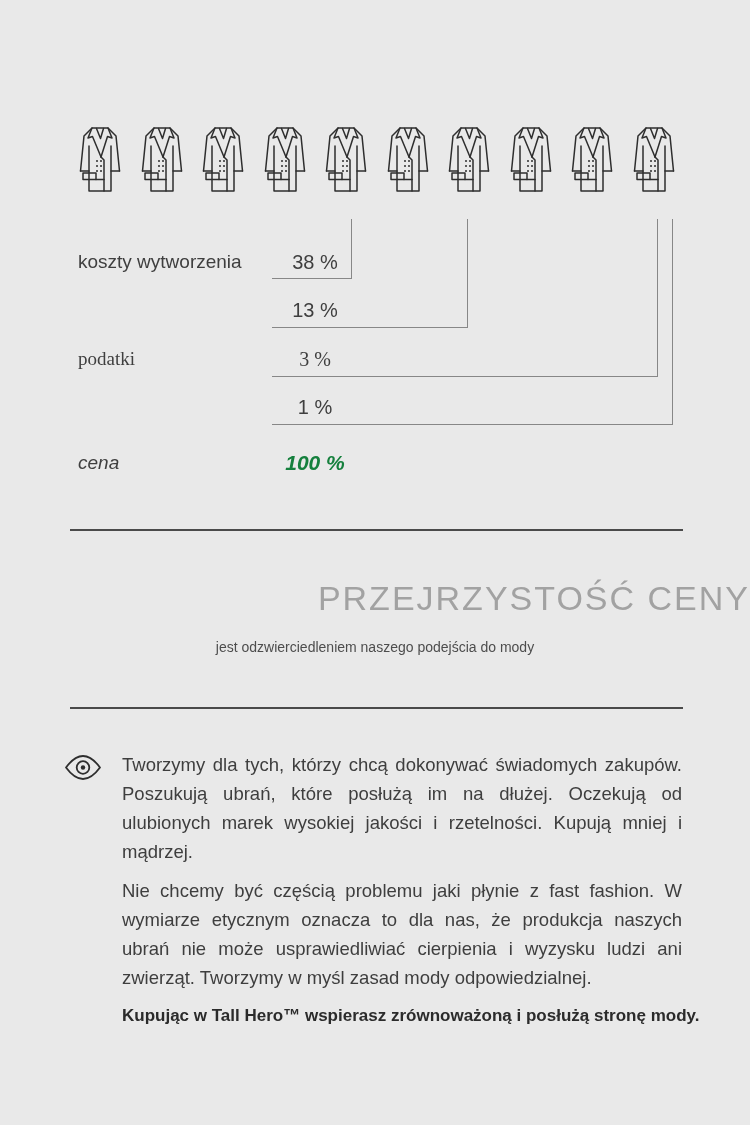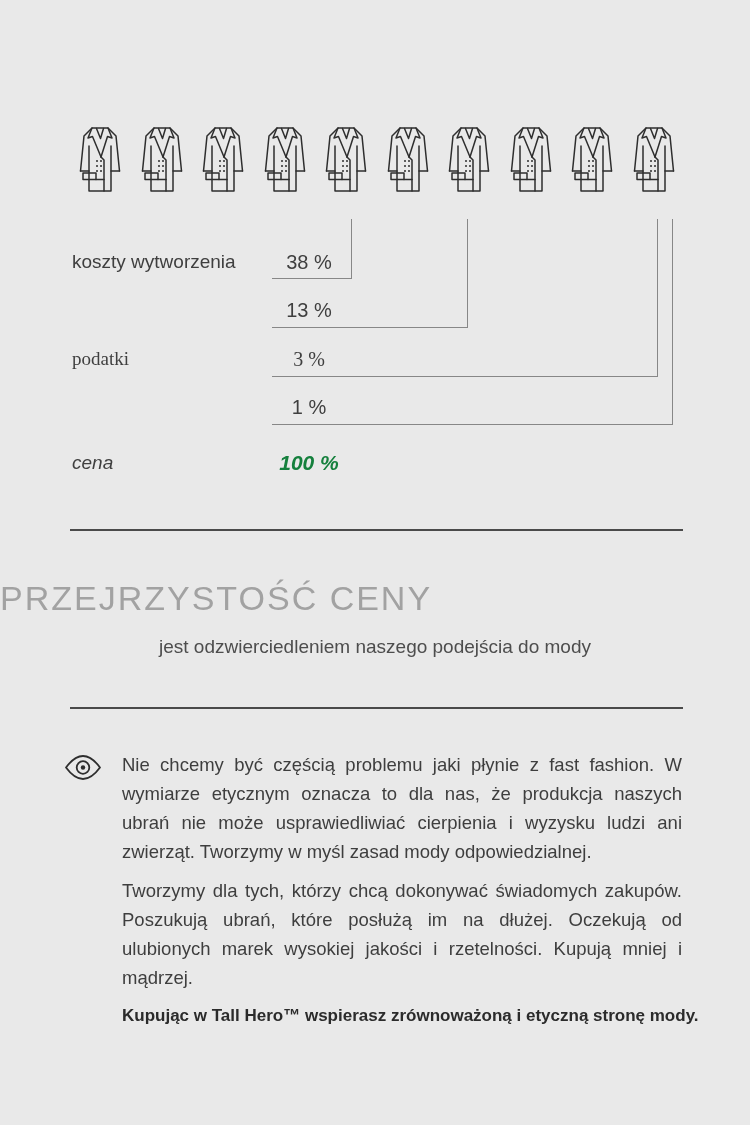--- a/index.html
+++ b/index.html
@@ -16,34 +16,34 @@
   .cline{position:absolute;background:#878787;}
   #v48{left:351px;top:219px;width:1px;height:59px;}
   #h48{left:272px;top:278px;width:80px;height:1px;}
   #v17{left:467px;top:219px;width:1px;height:108px;}
   #h17{left:272px;top:327px;width:196px;height:1px;}
   #v34{left:657px;top:219px;width:1px;height:157px;}
   #h34{left:272px;top:376px;width:386px;height:1px;}
   #v1{left:672px;top:219px;width:1px;height:205px;}
   #h1{left:272px;top:424px;width:401px;height:1px;}
   
-  .brow{position:absolute;left:72px;width:620px;height:26px;font-size:19px;}
+  .brow{position:absolute;left:78px;width:620px;height:26px;font-size:19px;}
   .brow .lbl{position:absolute;left:0;top:0;line-height:26px;white-space:nowrap;}
   .brow .val{position:absolute;left:197px;top:0;width:80px;text-align:center;line-height:26px;font-size:20px;}
   #row0{top:249px;} #row1{top:297px;} #row2{top:346px;font-family:Liberation Serif, serif;} #row3{top:394px;}
   #rowTotal{top:450px;font-style:italic;}
   #rowTotal .val{font-weight:bold;font-size:21px;color:#15803d;}
   
   .hr{position:absolute;left:70px;width:613px;height:2px;background:#4a4a4a;}
   #hr1{top:529px;} #hr2{top:707px;}
   
-  .title{position:absolute;left:0;top:577px;width:750px;text-align:left;
+  .title{position:absolute;left:0;top:577px;width:750px;text-align:right;
     font-size:34px;line-height:42px;font-weight:300;letter-spacing:2px;color:#a2a2a2;}
   .subtitle{position:absolute;left:0;top:635px;width:750px;text-align:center;
-    font-size:19px;line-height:24px;color:#4d4d4d;}
+    font-size:14px;line-height:24px;color:#4d4d4d;}
   
   .eye{position:absolute;left:65px;top:754px;width:36px;height:27px;}
   .paras{position:absolute;left:122px;top:750px;width:560px;
     font-size:18.5px;line-height:29px;text-align:justify;color:#3e3e3e;}
   .paras p{margin:0 0 10px 0;}
   .statement{position:absolute;left:122px;top:1004px;width:620px;
     font-size:17px;line-height:24px;font-weight:bold;color:#2b2b2b;white-space:nowrap;}
   .defs-holder{position:absolute;width:0;height:0;overflow:hidden;}
 </style>
 </head>
@@ -144,17 +144,17 @@
 
 <svg class="eye" viewBox="0 0 36 26">
   <g fill="none" stroke="#2e2e2e" stroke-width="1.8" stroke-linejoin="round">
     <path d="M1,13 C8,3.5 13,1.5 18,1.5 C23,1.5 28,3.5 35,13 C28,22.5 23,24.5 18,24.5 C13,24.5 8,22.5 1,13 Z"></path>
     <circle cx="18" cy="13" r="6.3"></circle>
   </g>
   <circle cx="18" cy="13" r="2.2" fill="#2e2e2e"></circle>
 </svg>
 
 <div class="paras">
+  <p>Tworzymy dla tych, którzy chcą dokonywać świadomych zakupów. Poszukują ubrań, które posłużą im na dłużej. Oczekują od ulubionych marek wysokiej jakości i rzetelności. Kupują mniej i mądrzej.</p>
   <p>Nie chcemy być częścią problemu jaki płynie z fast fashion. W wymiarze etycznym oznacza to dla nas, że produkcja naszych ubrań nie może usprawiedliwiać cierpienia i wyzysku ludzi ani zwierząt. Tworzymy w myśl zasad mody odpowiedzialnej.</p>
-  <p>Tworzymy dla tych, którzy chcą dokonywać świadomych zakupów. Poszukują ubrań, które posłużą im na dłużej. Oczekują od ulubionych marek wysokiej jakości i rzetelności. Kupują mniej i mądrzej.</p>
 </div>
 
-<p class="statement" style="margin:0;">Kupując w Tall Hero™ wspierasz zrównoważoną i etyczną stronę mody.</p>
+<p class="statement" style="margin:0;">Kupując w Tall Hero™ wspierasz zrównoważoną i posłużą stronę mody.</p>
 
 </body></html>

